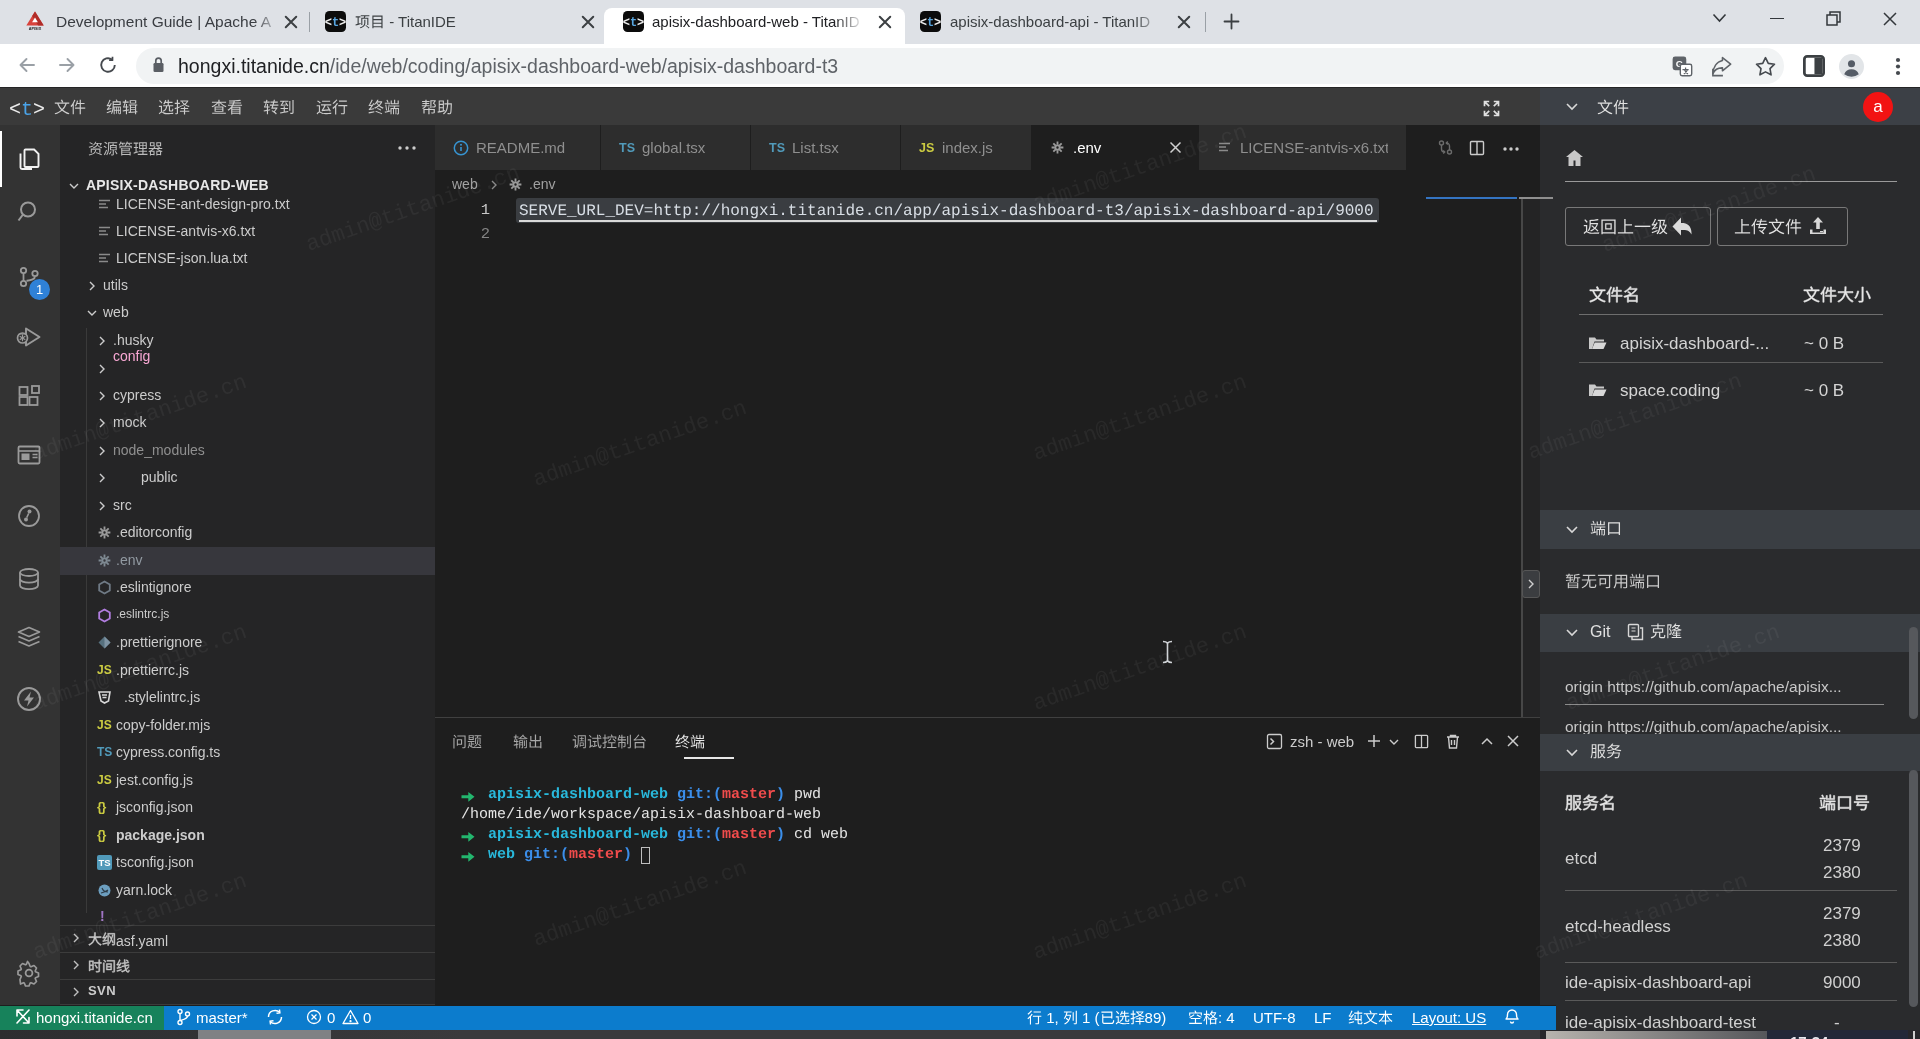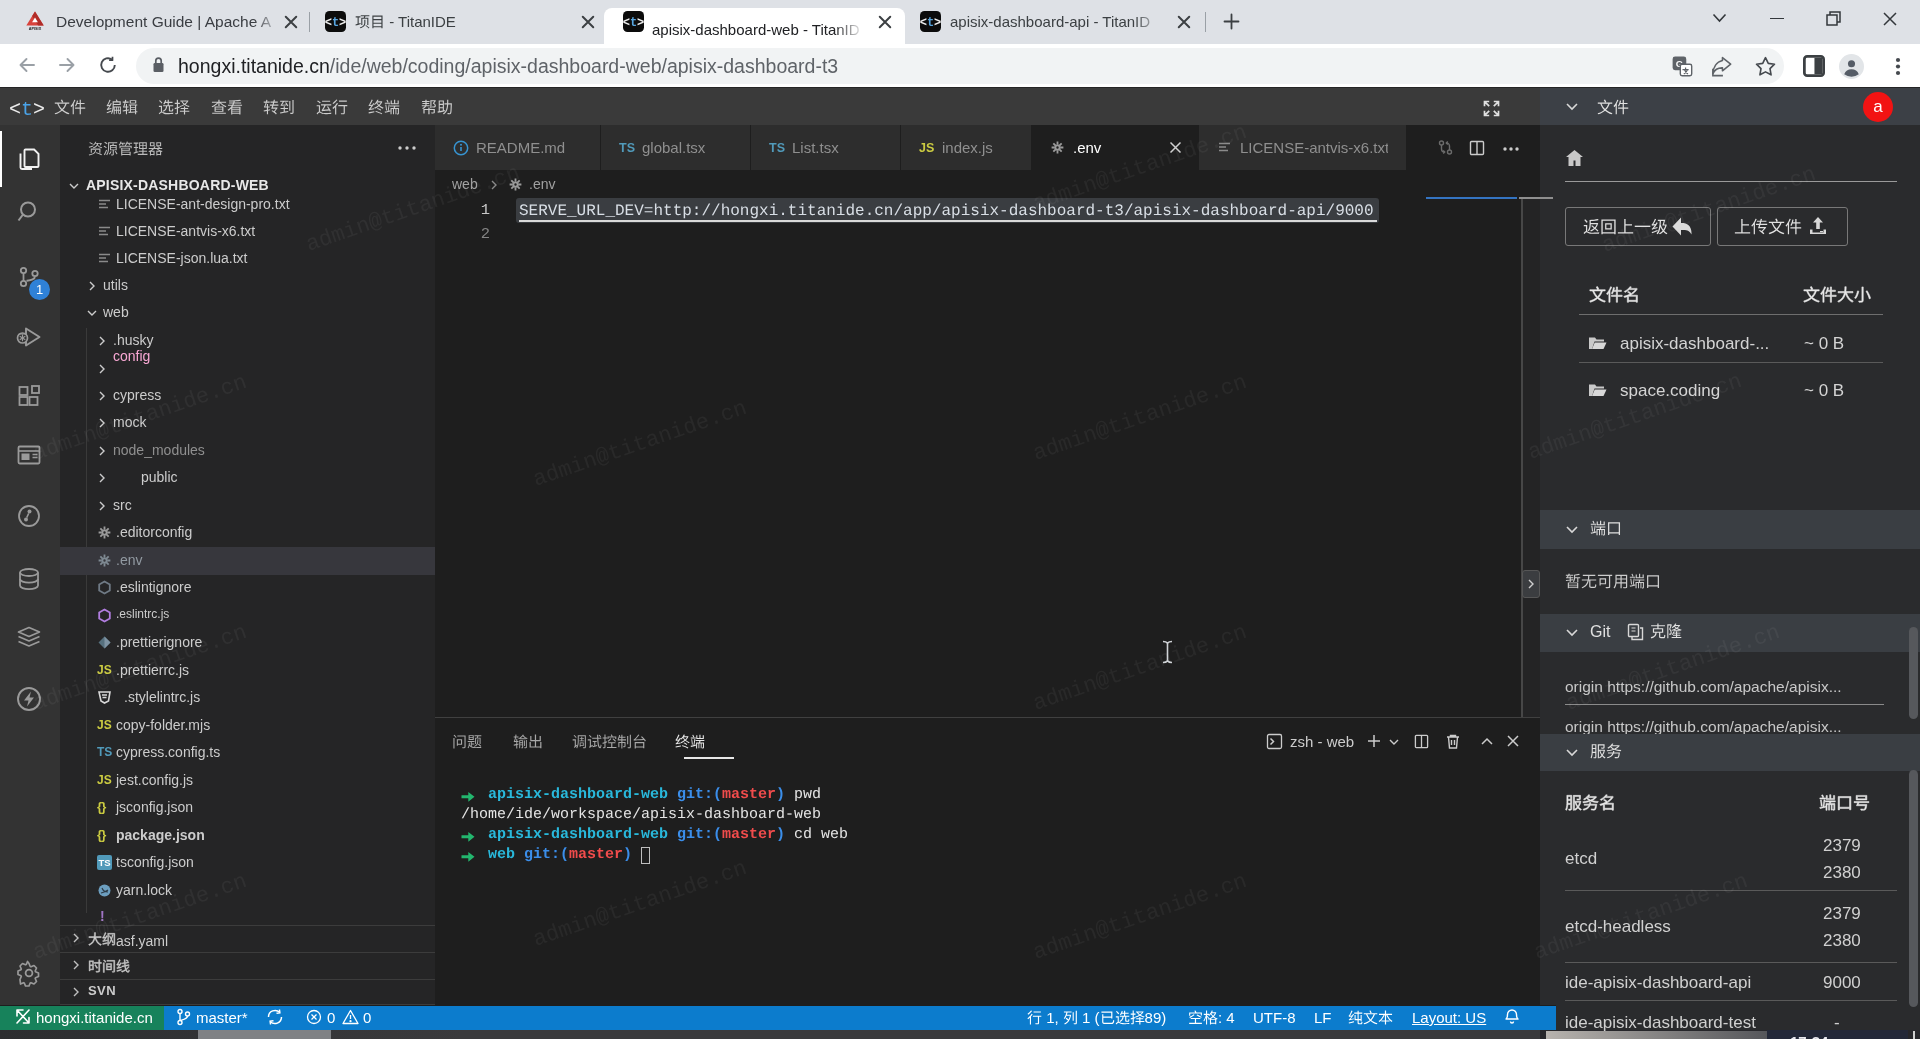--- a/index.html
+++ b/index.html
@@ -28,21 +28,21 @@
         <use href="#u76ee" x="1000"></use>
       </svg> - TitanIDE</span></div>
 <svg class="a" style="left:581px;top:15px" width="14" height="14" viewBox="0 0 12 12">
     <path d="M1.5 1.5L10.5 10.5M10.5 1.5L1.5 10.5" stroke="#3c4043" stroke-width="1.7" stroke-linecap="round"></path>
   </svg>
 <div class="a" style="left:604px;top:8px;width:301px;height:36px;background:#fff;border-radius:8px 8px 0 0;"></div>
 <svg class="a" style="left:623px;top:11px" width="21" height="21" viewBox="0 0 21 21">
     <rect x="0" y="0" width="21" height="21" rx="4.5" fill="#0c0c0c"></rect>
     <text x="10.5" y="15" font-family="Liberation Mono,monospace" font-size="12" font-weight="bold" fill="#f0f0f0" text-anchor="middle">&lt;<tspan fill="#58a6e0">t</tspan>&gt;</text>
   </svg>
-<div class="a" style="left:652px;top:21px;width:212px;height:20px;font-size:15px;color:#202124;white-space:nowrap;overflow:hidden;-webkit-mask-image:linear-gradient(90deg,#000 86%,transparent);">apisix-dashboard-web - TitanID</div>
+<div class="a" style="left:652px;top:13px;width:212px;height:20px;font-size:15px;color:#202124;white-space:nowrap;overflow:hidden;-webkit-mask-image:linear-gradient(90deg,#000 86%,transparent);">apisix-dashboard-web - TitanID</div>
 <svg class="a" style="left:878px;top:15px" width="14" height="14" viewBox="0 0 12 12">
     <path d="M1.5 1.5L10.5 10.5M10.5 1.5L1.5 10.5" stroke="#3c4043" stroke-width="1.7" stroke-linecap="round"></path>
   </svg>
 <svg class="a" style="left:920px;top:11px" width="21" height="21" viewBox="0 0 21 21">
     <rect x="0" y="0" width="21" height="21" rx="4.5" fill="#0c0c0c"></rect>
     <text x="10.5" y="15" font-family="Liberation Mono,monospace" font-size="12" font-weight="bold" fill="#f0f0f0" text-anchor="middle">&lt;<tspan fill="#58a6e0">t</tspan>&gt;</text>
   </svg>
 <div class="a" style="left:950px;top:13px;width:213px;height:20px;font-size:15px;color:#3c4043;white-space:nowrap;overflow:hidden;-webkit-mask-image:linear-gradient(90deg,#000 86%,transparent);">apisix-dashboard-api - TitanID</div>
 <svg class="a" style="left:1177px;top:15px" width="14" height="14" viewBox="0 0 12 12">
     <path d="M1.5 1.5L10.5 10.5M10.5 1.5L1.5 10.5" stroke="#3c4043" stroke-width="1.7" stroke-linecap="round"></path>

